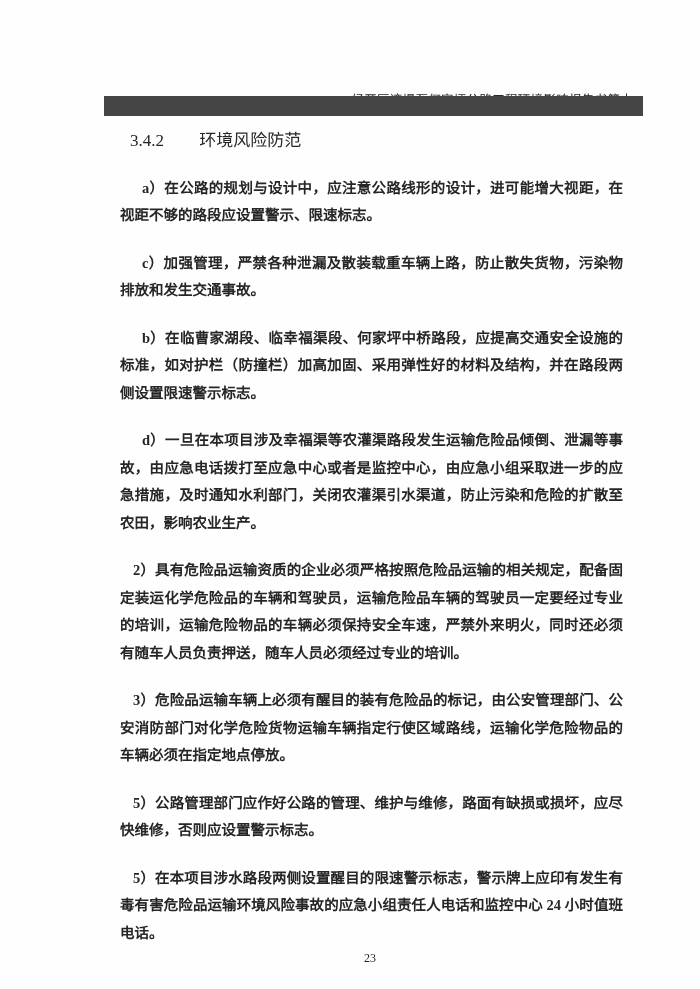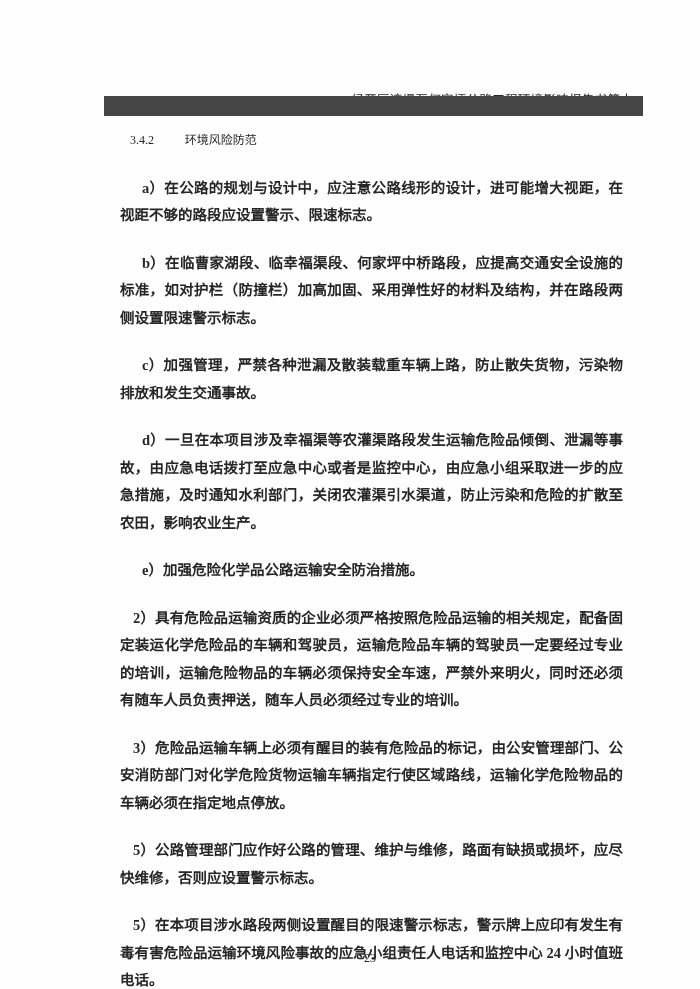--- a/index.html
+++ b/index.html
@@ -43,21 +43,21 @@
     position: absolute;
     left: 80px;
     top: 87px;
     width: 543px;
     font-size: 14.5px;
     line-height: 27.5px;
     text-align: justify;
     color: var(--text);
   }
   .section-heading {
-    font-size: 12px;
+    font-size: 17px;
     font-weight: normal;
     text-align: left;
   }
   .section-heading .section-number { margin-right: 0.9em; }
   .para {
     margin: 0;
     text-align: justify;
     font-weight: bold;
   }
   .para.indent-letter { text-indent: 22px; }
@@ -81,24 +81,23 @@
 
   <div class="header-rule"></div>
 
   <div class="content">
 
     <h3 class="section-heading">
       <span class="section-number">3.4.2</span><span>环境风险防范</span>
     </h3>
 
     <p class="para indent-letter">a）在公路的规划与设计中，应注意公路线形的设计，进可能增大视距，在视距不够的路段应设置警示、限速标志。</p>
+    <p class="para indent-letter">c）加强管理，严禁各种泄漏及散装载重车辆上路，防止散失货物，污染物排放和发生交通事故。</p>
     <p class="para indent-letter">b）在临曹家湖段、临幸福渠段、何家坪中桥路段，应提高交通安全设施的标准，如对护栏（防撞栏）加高加固、采用弹性好的材料及结构，并在路段两侧设置限速警示标志。</p>
-    <p class="para indent-letter">c）加强管理，严禁各种泄漏及散装载重车辆上路，防止散失货物，污染物排放和发生交通事故。</p>
     <p class="para indent-letter">d）一旦在本项目涉及幸福渠等农灌渠路段发生运输危险品倾倒、泄漏等事故，由应急电话拨打至应急中心或者是监控中心，由应急小组采取进一步的应急措施，及时通知水利部门，关闭农灌渠引水渠道，防止污染和危险的扩散至农田，影响农业生产。</p>
-    <p class="para indent-letter">e）加强危险化学品公路运输安全防治措施。</p>
     <p class="para indent-digit">2）具有危险品运输资质的企业必须严格按照危险品运输的相关规定，配备固定装运化学危险品的车辆和驾驶员，运输危险品车辆的驾驶员一定要经过专业的培训，运输危险物品的车辆必须保持安全车速，严禁外来明火，同时还必须有随车人员负责押送，随车人员必须经过专业的培训。</p>
     <p class="para indent-digit">3）危险品运输车辆上必须有醒目的装有危险品的标记，由公安管理部门、公安消防部门对化学危险货物运输车辆指定行使区域路线，运输化学危险物品的车辆必须在指定地点停放。</p>
     <p class="para indent-digit">5）公路管理部门应作好公路的管理、维护与维修，路面有缺损或损坏，应尽快维修，否则应设置警示标志。</p>
     <p class="para indent-digit">5）在本项目涉水路段两侧设置醒目的限速警示标志，警示牌上应印有发生有毒有害危险品运输环境风险事故的应急小组责任人电话和监控中心 24 小时值班电话。</p>
 
   </div>
 
   <div class="page-number">23</div>
 
 </div>

